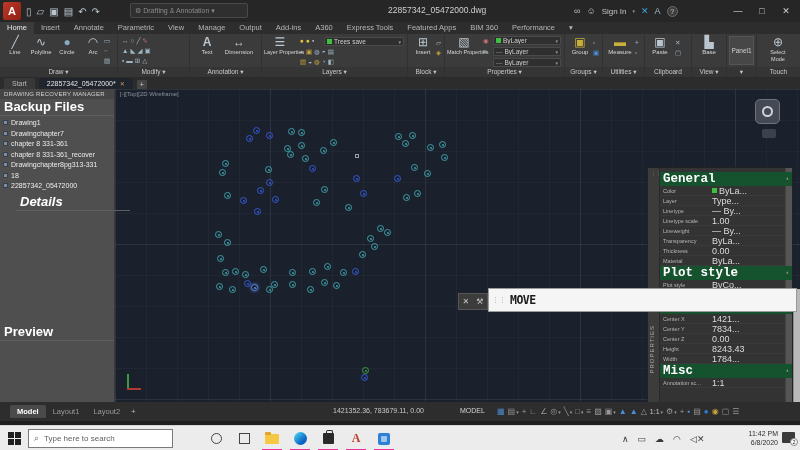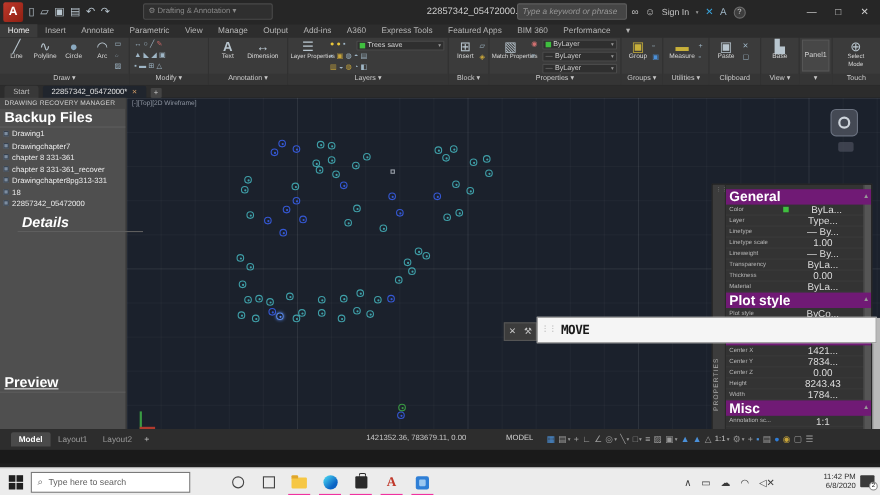--- a/index.html
+++ b/index.html
@@ -67,46 +67,46 @@
   .pickbox { position:absolute; width:4px; height:4px; border:1px solid #9aa0aa; }
 
   
   .recovery { left:0; top:89px; width:115px; height:313px; background:#4f4f4f; border-right:1px solid #3a3a3a; color:#e6e6e6; }
   .rec-head { height:10px; background:#454545; font-size:6px; color:#d2d2d2; line-height:10px; padding-left:4px; letter-spacing:.2px; white-space:nowrap; }
   .bigsec { font-size:13px; font-weight:bold; color:#fff; padding:1px 0 1px 4px; border-bottom:1px solid #5e5e5e; white-space:nowrap; line-height:14px; }
   .blist { padding:2px 0 0 3px; }
   .bitem { font-size:7px; line-height:10.5px; color:#ececec; white-space:nowrap; overflow:hidden; }
   .bitem .fic { display:inline-block; width:5px; height:5px; background:#7d8da0; border:1px solid #36404d; margin-right:3px; }
   .sec-details { position:absolute; left:16px; top:105px; width:100%;font-style:italic; }
-  .sec-preview { position:absolute; left:0; top:251px; width:100%;text-decoration:underline; }
+  .sec-preview { position:absolute; left:0; top:235px; width:100%; }
 
   
   .props { left:647px; top:167px; width:146px; height:238px; background:#333; border:1px solid #222; display:flex; }
   .pgrip { width:12px; background:#3c3c3c; border-right:1px solid #2a2a2a; position:relative; }
   .pgrip .dots { position:absolute; top:3px; left:3px; color:#888; font-size:5px; line-height:4px; }
   .pgrip .vtxt { position:absolute; bottom:30px; left:1px; writing-mode:vertical-rl; transform:rotate(180deg); font-size:6px; letter-spacing:1px; color:#aaa; }
   .pbody { flex:1; position:relative; overflow:hidden; padding-top:4px; }
-  .phdr { font-size:12.5px; font-weight:bold; color:#fff; background:#701a75; padding-left:3px; line-height:14px; height:14px; white-space:nowrap; overflow:hidden; position:relative; }
+  .phdr { font-size:12.5px; font-weight:bold; color:#fff; background:#14532d; padding-left:3px; line-height:14px; height:14px; white-space:nowrap; overflow:hidden; position:relative;font-family:Liberation Mono, monospace; }
   .phdr .col { position:absolute; right:3px; top:0; font-size:6px; color:#999; }
   .prow { display:flex; align-items:center; height:10px; border-bottom:1px solid #3a3a3a; }
   .prow .pl { width:52px; font-size:5.5px; color:#b5b5b5; padding-left:3px; white-space:nowrap; overflow:hidden; }
-  .prow .pv { flex:1; font-size:9px; color:#dcdcdc; text-align:center; padding-right:8px; white-space:nowrap; overflow:hidden; }
+  .prow .pv { flex:1; font-size:9px; color:#dcdcdc; text-align:left; padding-right:8px; white-space:nowrap; overflow:hidden; }
   .prow .psw { width:5px; height:5px; margin-right:2px; }
   .pscroll { position:absolute; right:0; top:0; bottom:0; width:7px; background:#555; border-left:1px solid #444; }
   .right-strip { left:793px; top:289px; width:7px; height:113px; background:#b9b9b9; border-left:1px solid #8f8f8f; }
 
   
   .cmd-dark { left:458px; top:293px; width:30px; height:17px; background:#3c3c3c; border:1px solid #555; display:flex; align-items:center; justify-content:space-around; color:#c8c8c8; font-size:8px; }
   .cmd-bar { left:488px; top:288px; width:309px; height:24px; background:#f5f5f5; border:1px solid #9a9a9a; display:flex; align-items:center; color:#1a1a1a; }
   .cmd-grip { color:#9a9a9a; font-size:7px; margin:0 4px 0 3px; line-height:6px; }
   .cmd-verb { font-family:"DejaVu Sans Mono", monospace; font-weight:bold; font-size:11.5px; letter-spacing:-0.5px; }
   .cmd-prompt { font-family:"DejaVu Sans Mono", monospace; font-size:11.5px; margin-left:5px; }
 
   
-  .statusbar { left:0; top:390px; width:800px; height:19px; background:#2d2d2d; color:#c3c3c3; }
+  .statusbar { left:0; top:402px; width:800px; height:19px; background:#2d2d2d; color:#c3c3c3; }
   .mtabs { position:absolute; left:10px; top:0; height:19px; display:flex; align-items:center; font-size:7.5px; }
   .mtab { padding:2px 7px; color:#9a9a9a; }
   .mtab.active { background:#4a4a4a; color:#fff; font-weight:bold; border-radius:2px 2px 0 0; }
   .mtab-add { color:#bbb; padding:0 4px; font-size:8px; }
   .coords { position:absolute; left:333px; top:5px; font-size:7px; color:#c9c9c9; white-space:nowrap; }
   .modelbadge { position:absolute; left:460px; top:5px; font-size:7px; color:#d4d4d4; }
   .sicons { position:absolute; left:497px; top:2px; height:15px; display:flex; align-items:center; gap:3px; }
   .sic { font-size:8px; color:#9a9a9a; display:flex; align-items:center; }
   .sic .caret { margin-left:1px; }
   .sic.txt { font-size:7px; color:#c9c9c9; }
@@ -146,21 +146,20 @@
     <div class="abs qat">
       <span>▯</span>
       <span>▱</span>
       <span>▣</span>
       <span>▤</span>
       <span>↶</span>
       <span>↷</span>
     </div>
     <div class="abs wsbox">⚙ <span>Drafting &amp; Annotation</span> ▾</div>
     <div class="abs doctitle">22857342_05472000.dwg</div>
-    <div class="abs ic-search">Type a keyword or phrase</div>
     <div class="abs ic-items">
       <span>∞</span>
       <span>☺</span>
       <span class="signin">Sign In</span>
       <span class="caret">▾</span>
       <span style="color:#39a5dd">✕</span>
       <span style="color:#9fb6c6">A</span>
       <span class="helpq">?</span>
     </div>
     <div class="winctl abs">

